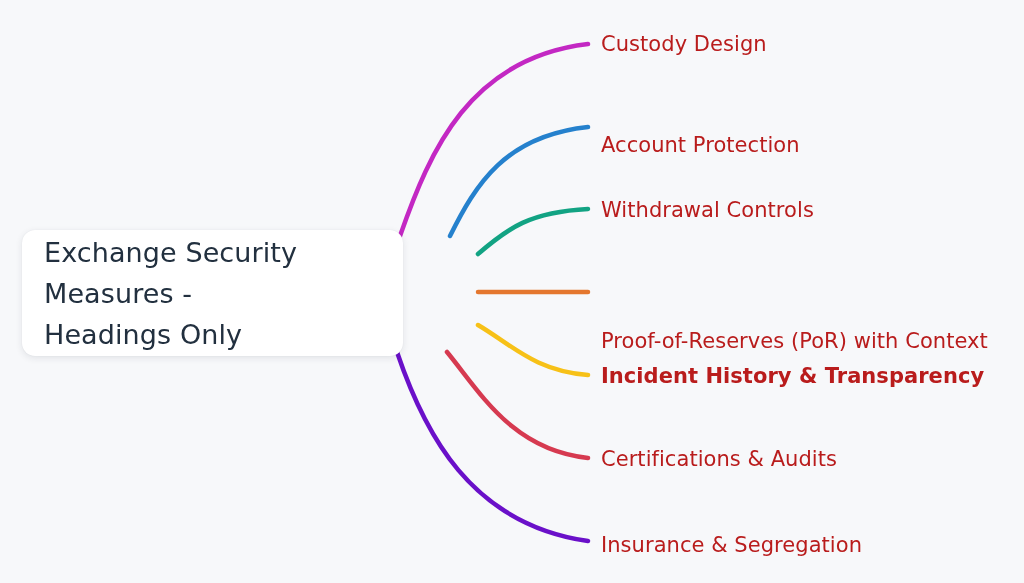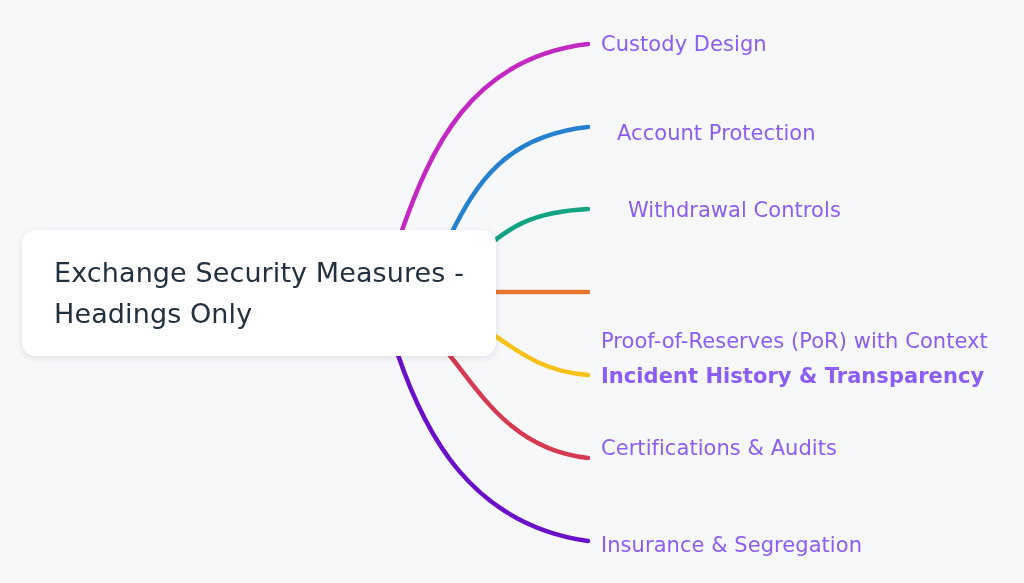--- a/index.html
+++ b/index.html
@@ -24,45 +24,44 @@
     left: 0;
     top: 0;
     width: 1024px;
     height: 583px;
     display: block;
   }
   #central-node {
     position: absolute;
     left: 22px;
     top: 230px;
-    width: 474px;
+    width: 381px;
     height: 126px;
     box-sizing: border-box;
     background: #ffffff;
     border-radius: 13px;
     box-shadow: 0 2px 7px rgba(30, 41, 59, 0.10), 0 0 1px rgba(30,41,59,0.10);
     display: flex;
     align-items: center;
-    padding: 0 32px;
+    padding: 0 22px;
     z-index: 5;
-    justify-content: flex-end;
   }
   #central-node-label {
     font-size: 27px;
     line-height: 41px;
     color: #22303f;
     letter-spacing: 0.1px;
     font-weight: 400;
     white-space: pre-line;
   }
   .branch-label {
     position: absolute;
     font-size: 21px;
     line-height: 26px;
-    color: #8b5cf6;
+    color: #b91c1c;
     letter-spacing: 0.05px;
     white-space: nowrap;
     z-index: 4;
   }
 </style>
 </head>
 <body style="background: rgb(247, 248, 250);">
 
 <div id="mindmap-root" style="background: rgb(247, 248, 250);">
 
@@ -78,21 +77,21 @@
       </g>
   </svg>
 
   <div id="central-node" style="background: rgb(255, 255, 255);">
     <div id="central-node-label" style="color: rgb(34, 48, 63);">Exchange Security Measures -
 Headings Only</div>
   </div>
 
   <div id="branch-labels">
       <div class="branch-label" style="left: 601px; top: 31px;">Custody Design</div>
-      <div class="branch-label" style="left: 601px; top: 120px; margin-left: 16px;">Account Protection</div>
-      <div class="branch-label" style="left: 628px; top: 197px;">Withdrawal Controls</div>
+      <div class="branch-label" style="left: 601px; top: 132px;">Account Protection</div>
+      <div class="branch-label" style="left: 601px; top: 197px;">Withdrawal Controls</div>
       <div class="branch-label" style="left: 601px; top: 280px; margin-top: 48px;">Proof-of-Reserves (PoR) with Context</div>
       <div class="branch-label" style="left: 601px; top: 363px; font-weight: bold;">Incident History &amp; Transparency</div>
-      <div class="branch-label" style="left: 601px; top: 435px;">Certifications &amp; Audits</div>
+      <div class="branch-label" style="left: 601px; top: 446px;">Certifications &amp; Audits</div>
       <div class="branch-label" style="left: 601px; top: 532px;">Insurance &amp; Segregation</div>
     </div>
 
 </div>
 
 </body></html>

